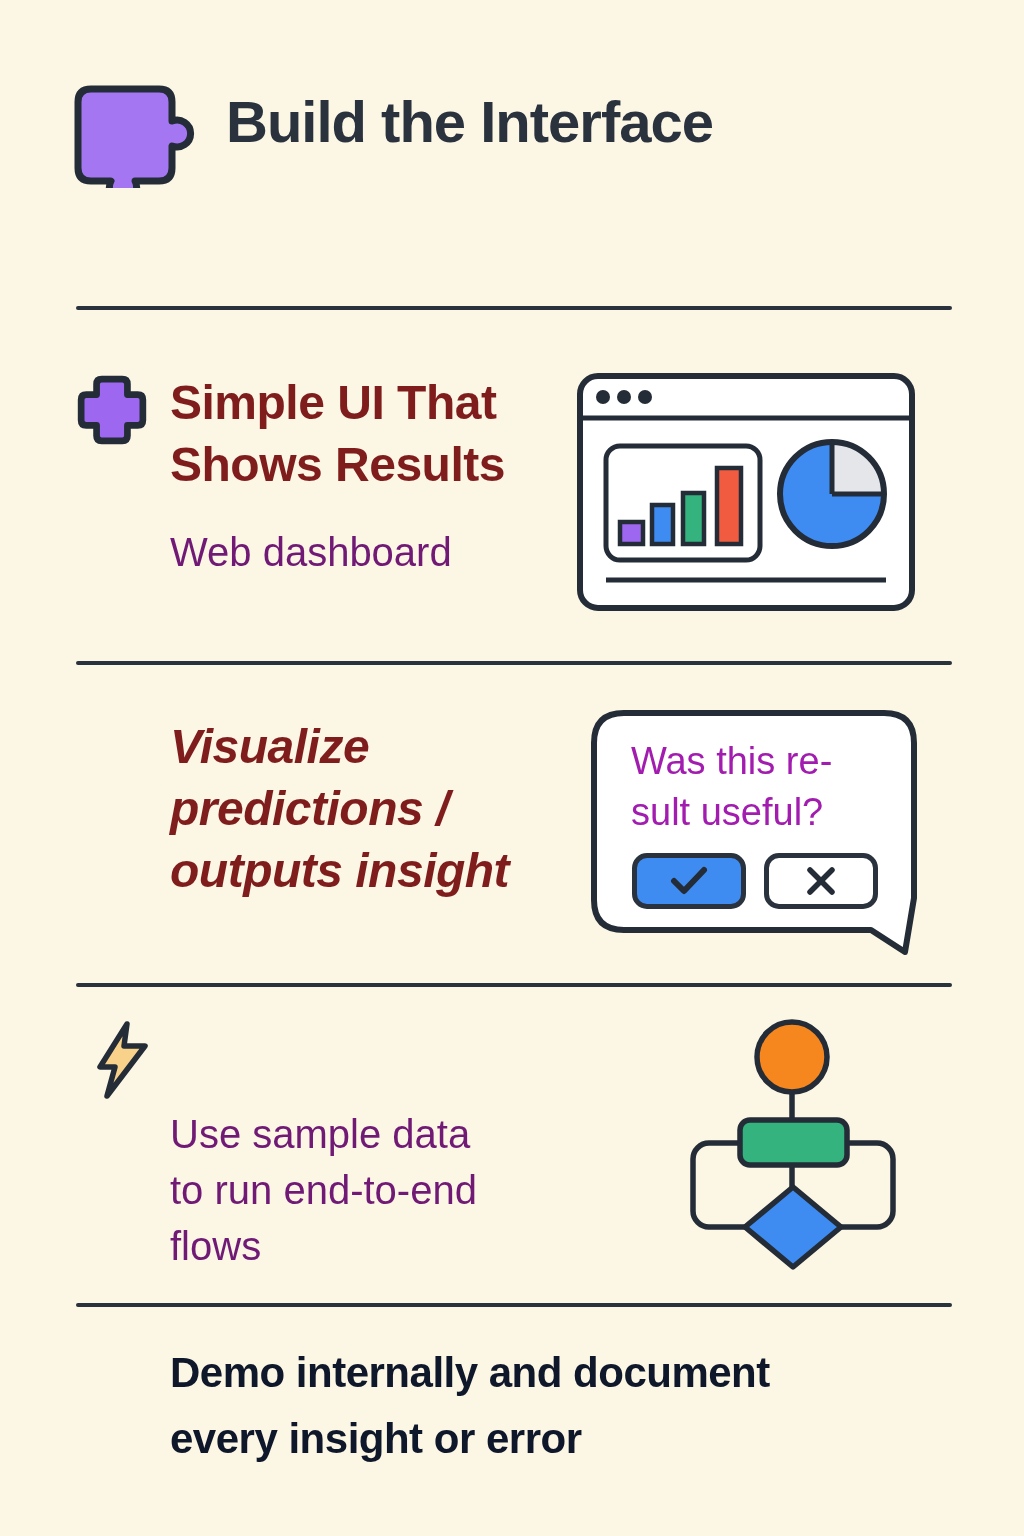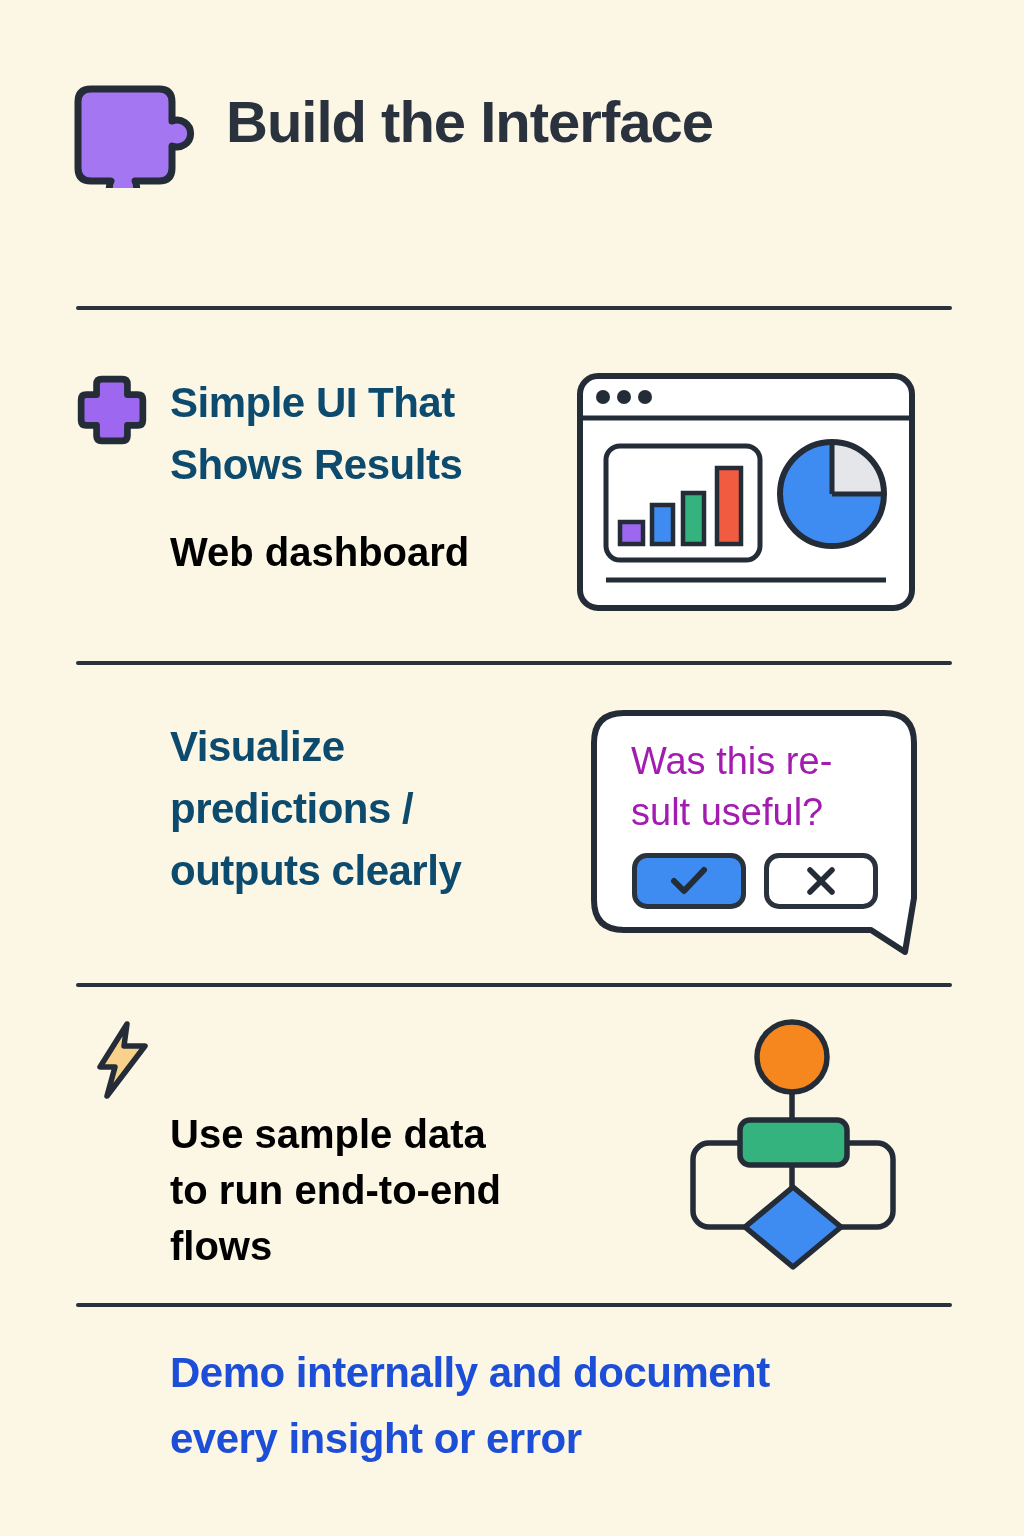--- a/index.html
+++ b/index.html
@@ -9,41 +9,41 @@
     overflow:hidden;
     font-family:"Liberation Sans","DejaVu Sans",sans-serif;
     color:#29323d;
   }
   .abs{position:absolute;}
   .title{
     font-size:58px;font-weight:700;line-height:80px;
     letter-spacing:-1px;color:#2a323e;
   }
   .heading{
-    font-size:42px;font-weight:700;line-height:62px;
-    letter-spacing:-0.5px;color:#0c4a6e;
+    font-size:48px;font-weight:700;line-height:62px;
+    letter-spacing:-0.5px;color:#7f1d1d;
   }
   .body-text{
-    font-size:40px;font-weight:700;line-height:56px;color:#000000;
+    font-size:40px;font-weight:400;line-height:56px;color:#701a75;
   }
   .divider{
     position:absolute;left:76px;width:876px;height:4px;border-radius:2px;
   }
   .bubble-text{
     font-size:38px;font-weight:400;line-height:51px;color:#a21caf;
   }
   .pill-btn{
     position:absolute;width:114px;height:56px;border:5px solid #29323d;
     border-radius:15px;box-sizing:border-box;
     display:flex;align-items:center;justify-content:center;
     background:#ffffff;
   }
   .footer-text{
     font-size:42px;font-weight:700;line-height:66px;
-    letter-spacing:-0.5px;color:#1d4ed8;
+    letter-spacing:-0.5px;color:#0f172a;
   }
 </style>
 </head>
 <body>
 
 <div class="canvas" style="background-color: rgb(252, 246, 229);">
 
   <svg class="abs" style="left:74px;top:84px;" width="130" height="104" viewBox="0 0 130 104">
     <path d="M 17 5 H 85 Q 98 5 98 18 V 37 A 13.5 13.5 0 1 1 98 62 V 84 Q 98 97 85 97 H 61 A 13.5 13.5 0 1 1 37 97 H 17 Q 4 97 4 84 V 18 Q 4 5 17 5 Z" stroke="#232c37" stroke-width="7" stroke-linejoin="round" fill="#a476f2"></path>
   </svg>
@@ -82,24 +82,24 @@
       <path d="M 256 122 L 256 70 A 52 52 0 0 1 308 122 Z" fill="#e4e6ea"></path>
       <line x1="256" y1="122" x2="256" y2="70" stroke="#232c37" stroke-width="5"></line>
       <line x1="256" y1="122" x2="308" y2="122" stroke="#232c37" stroke-width="5"></line>
       <circle cx="256" cy="122" r="52" fill="none" stroke="#232c37" stroke-width="6"></circle>
     </g>
     <line x1="30" y1="208" x2="310" y2="208" stroke="#232c37" stroke-width="5"></line>
   </svg>
 
   <div class="divider" style="top: 661px; background-color: rgb(41, 50, 61);"></div>
 
-  <div class="abs heading" style="left:170px;top:716px;">
+  <div class="abs heading" style="left:170px;top:716px;font-style:italic;">
     <div>Visualize</div>
     <div>predictions /</div>
-    <div>outputs clearly</div>
+    <div>outputs insight</div>
   </div>
 
   <svg class="abs" style="left:588px;top:706px;" width="336" height="256" viewBox="0 0 336 256">
     <path d="M 36 7 H 296 Q 326 7 326 37 V 192 L 317 246 L 283 224 H 36 Q 6 224 6 194 V 37 Q 6 7 36 7 Z" fill="#ffffff" stroke="#232c37" stroke-width="6" stroke-linejoin="round"></path>
   </svg>
   <div class="abs bubble-text" style="left:631px;top:736px;">
     <div>Was this re-</div>
     <div>sult useful?</div>
   </div>
   <div class="pill-btn" style="left: 632px; top: 853px; background-color: rgb(62, 140, 241);">

